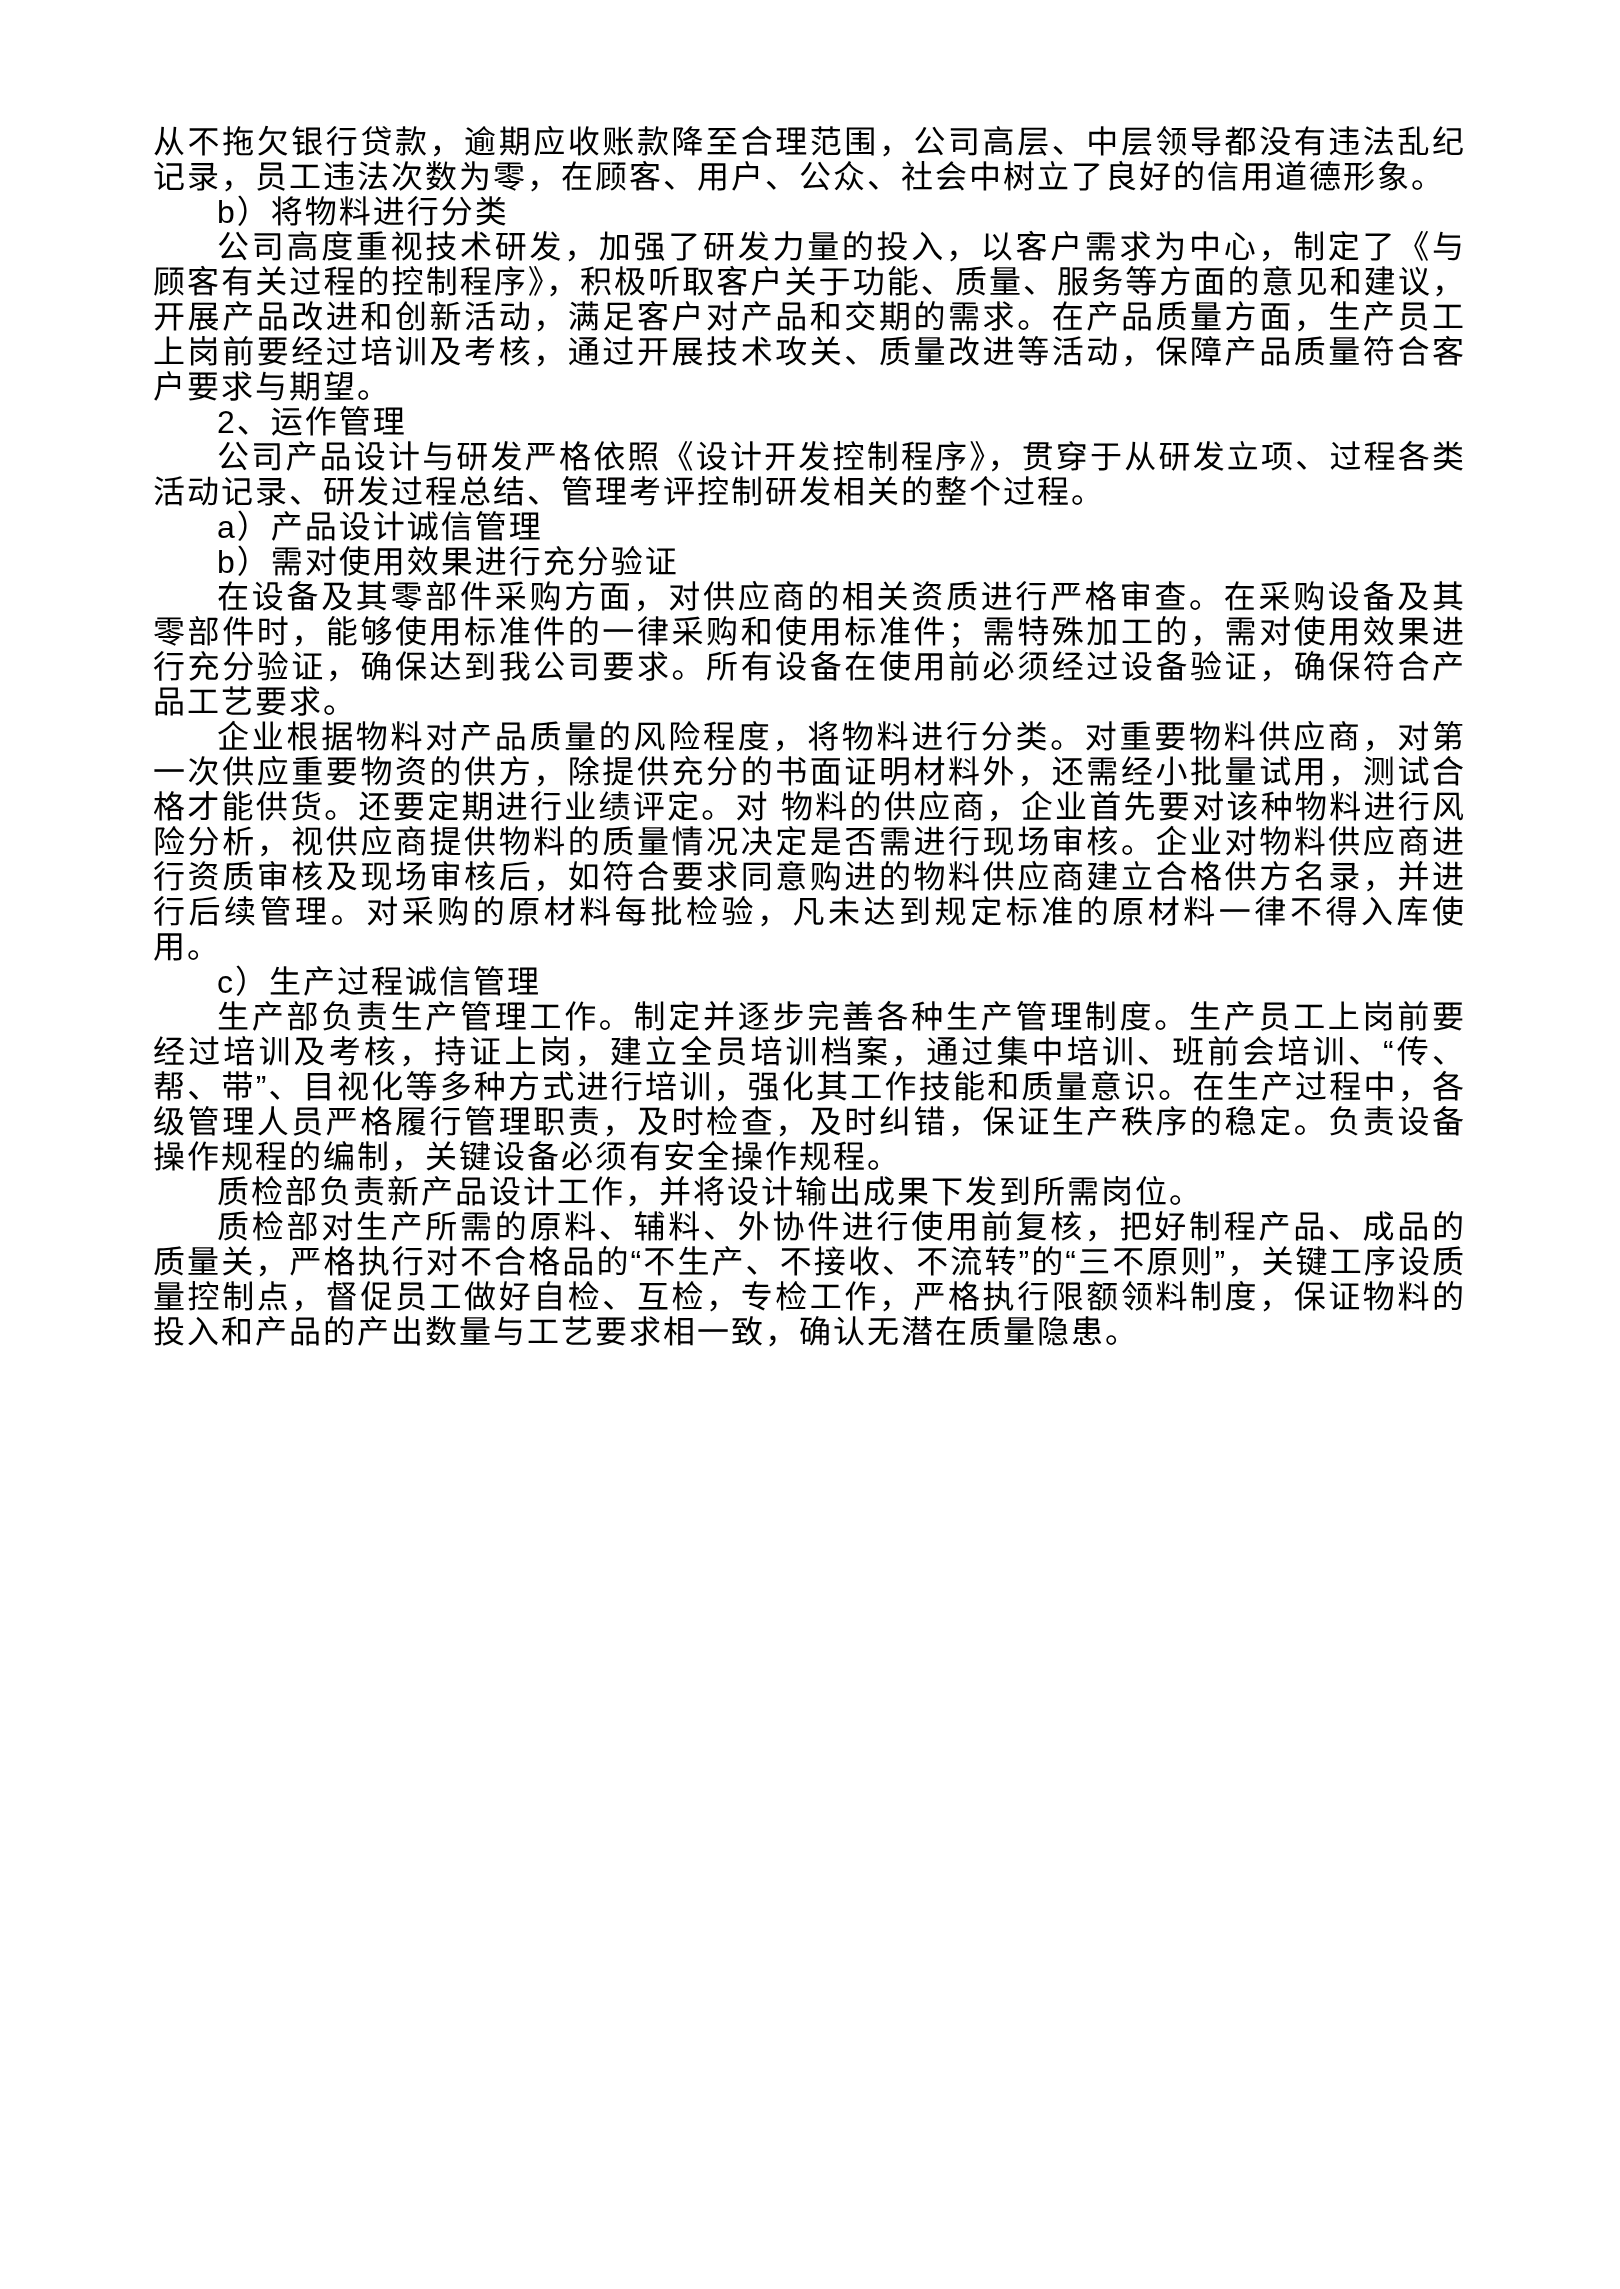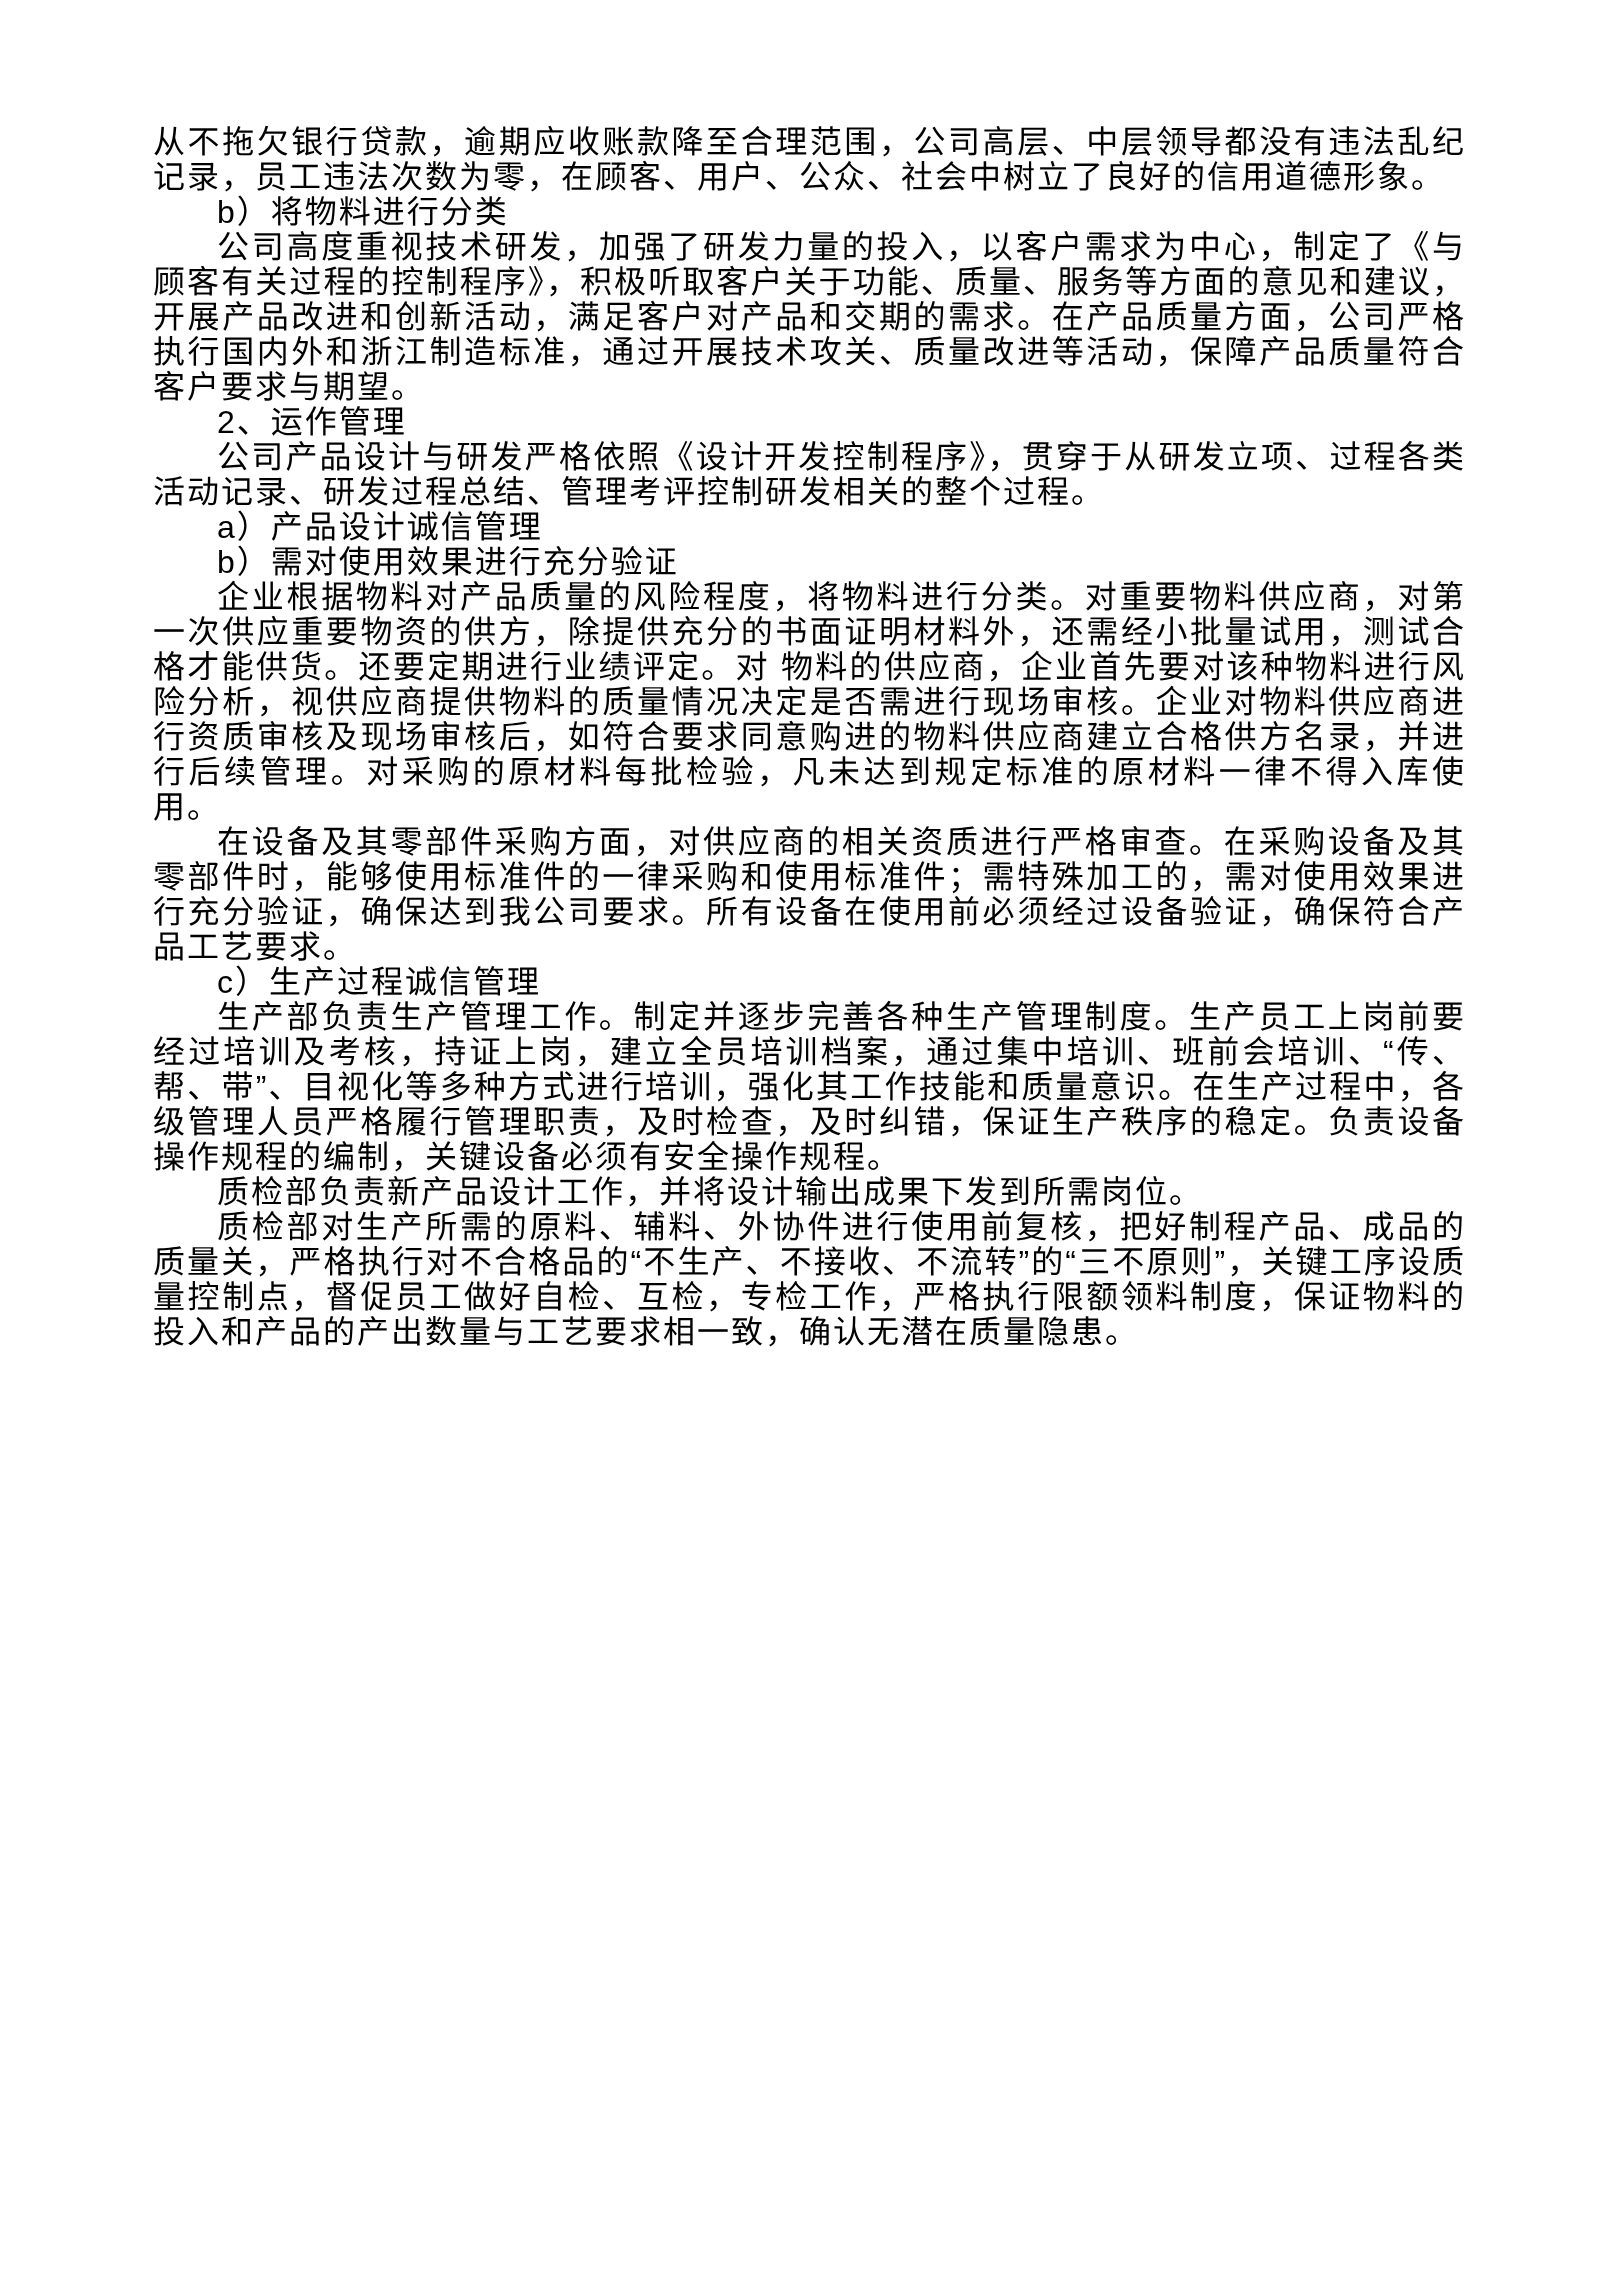--- a/index.html
+++ b/index.html
@@ -37,26 +37,26 @@
     text-indent: 0;
   }
 </style>
 </head>
 <body>
 
 <div class="page">
   <div class="content">
     <p class="para no-indent">从不拖欠银行贷款，逾期应收账款降至合理范围，公司高层、中层领导都没有违法乱纪记录，员工违法次数为零，在顾客、用户、公众、社会中树立了良好的信用道德形象。</p>
     <p class="para">b）将物料进行分类</p>
-    <p class="para">公司高度重视技术研发，加强了研发力量的投入，以客户需求为中心，制定了《与顾客有关过程的控制程序》，积极听取客户关于功能、质量、服务等方面的意见和建议，开展产品改进和创新活动，满足客户对产品和交期的需求。在产品质量方面，公司严格执行国内外和浙江制造标准，通过开展技术攻关、质量改进等活动，保障产品质量符合客户要求与期望。</p>
+    <p class="para">公司高度重视技术研发，加强了研发力量的投入，以客户需求为中心，制定了《与顾客有关过程的控制程序》，积极听取客户关于功能、质量、服务等方面的意见和建议，开展产品改进和创新活动，满足客户对产品和交期的需求。在产品质量方面，生产员工上岗前要经过培训及考核，通过开展技术攻关、质量改进等活动，保障产品质量符合客户要求与期望。</p>
     <p class="para">2、运作管理</p>
     <p class="para">公司产品设计与研发严格依照《设计开发控制程序》，贯穿于从研发立项、过程各类活动记录、研发过程总结、管理考评控制研发相关的整个过程。</p>
     <p class="para">a）产品设计诚信管理</p>
     <p class="para">b）需对使用效果进行充分验证</p>
+    <p class="para">在设备及其零部件采购方面，对供应商的相关资质进行严格审查。在采购设备及其零部件时，能够使用标准件的一律采购和使用标准件；需特殊加工的，需对使用效果进行充分验证，确保达到我公司要求。所有设备在使用前必须经过设备验证，确保符合产品工艺要求。</p>
     <p class="para">企业根据物料对产品质量的风险程度，将物料进行分类。对重要物料供应商，对第一次供应重要物资的供方，除提供充分的书面证明材料外，还需经小批量试用，测试合格才能供货。还要定期进行业绩评定。对 物料的供应商，企业首先要对该种物料进行风险分析，视供应商提供物料的质量情况决定是否需进行现场审核。企业对物料供应商进行资质审核及现场审核后，如符合要求同意购进的物料供应商建立合格供方名录，并进行后续管理。对采购的原材料每批检验，凡未达到规定标准的原材料一律不得入库使用。</p>
-    <p class="para">在设备及其零部件采购方面，对供应商的相关资质进行严格审查。在采购设备及其零部件时，能够使用标准件的一律采购和使用标准件；需特殊加工的，需对使用效果进行充分验证，确保达到我公司要求。所有设备在使用前必须经过设备验证，确保符合产品工艺要求。</p>
     <p class="para">c）生产过程诚信管理</p>
     <p class="para">生产部负责生产管理工作。制定并逐步完善各种生产管理制度。生产员工上岗前要经过培训及考核，持证上岗，建立全员培训档案，通过集中培训、班前会培训、“传、帮、带”、目视化等多种方式进行培训，强化其工作技能和质量意识。在生产过程中，各级管理人员严格履行管理职责，及时检查，及时纠错，保证生产秩序的稳定。负责设备操作规程的编制，关键设备必须有安全操作规程。</p>
     <p class="para">质检部负责新产品设计工作，并将设计输出成果下发到所需岗位。</p>
     <p class="para">质检部对生产所需的原料、辅料、外协件进行使用前复核，把好制程产品、成品的质量关，严格执行对不合格品的“不生产、不接收、不流转”的“三不原则”，关键工序设质量控制点，督促员工做好自检、互检，专检工作，严格执行限额领料制度，保证物料的投入和产品的产出数量与工艺要求相一致，确认无潜在质量隐患。</p>
   </div>
 </div>
 
 
 </body></html>

